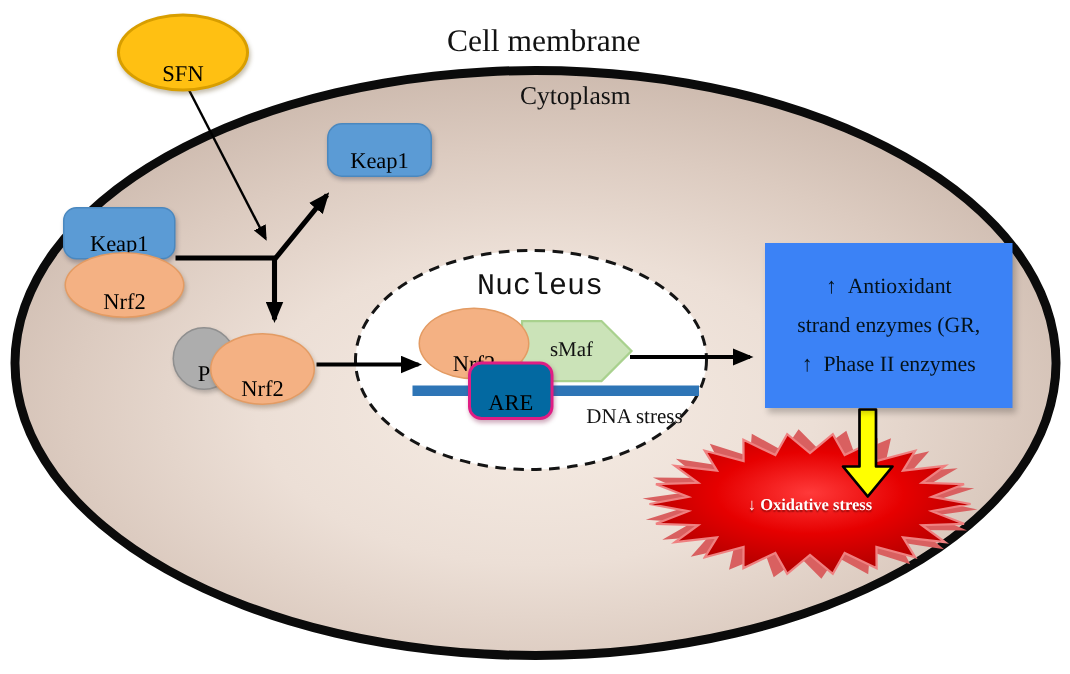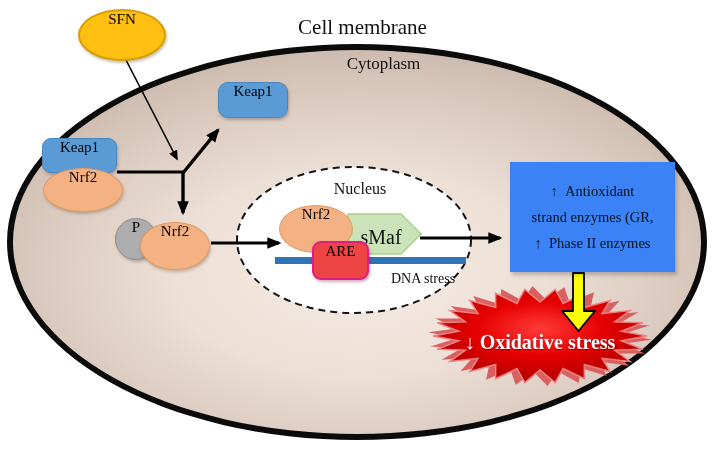--- a/index.html
+++ b/index.html
@@ -10,25 +10,25 @@
   .cell{position:absolute;left:7px;top:44px;width:700px;height:396px;box-sizing:border-box;
         border:6px solid #0b0b0b;border-radius:50%;
         background:radial-gradient(ellipse 60% 60% at 50% 58%, #f6ece4 0%, #ecdfd6 45%, #dccbc0 75%, #ccb9ad 100%);}
 
   
   svg.layer{position:absolute;left:0;top:0;width:713px;height:449px;}
 
   .lbl{position:absolute;color:#121212;white-space:nowrap;}
   .membrane-lbl{left:280px;top:15px;width:165px;text-align:center;font-size:21px;}
   .cytoplasm-lbl{left:306px;top:54px;width:155px;text-align:center;font-size:17px;}
-  .nucleus-lbl{left:305px;top:180px;width:110px;text-align:center;font-size:16px;}
+  .nucleus-lbl{left:305px;top:180px;width:110px;text-align:center;font-size:20px;font-family:Liberation Mono, monospace;}
   .dna-lbl{left:378px;top:271px;width:90px;text-align:center;font-size:14px;}
-  .smaf-lbl{left:357px;top:226px;width:48px;text-align:center;font-size:20px;font-family:Liberation Serif, serif;}
+  .smaf-lbl{left:357px;top:226px;width:48px;text-align:center;font-size:14px;font-family:Liberation Serif, serif;}
 
-  .node{position:absolute;display:flex;align-items:flex-start;justify-content:center;
+  .node{position:absolute;display:flex;align-items:flex-end;justify-content:center;
         font-size:15px;color:#000;box-sizing:border-box;}
   .sfn{left:78px;top:9px;width:88px;height:52px;border-radius:50%;
        border:2px solid;box-shadow:1px 2px 3px rgba(90,70,20,.35);}
   .keap1a{left:42px;top:138px;width:75px;height:35px;border-radius:9px;
        border:1px solid;box-shadow:1px 2px 3px rgba(40,40,60,.3);}
   .keap1b{left:218px;top:82px;width:70px;height:36px;border-radius:10px;
        border:1px solid;box-shadow:1px 2px 3px rgba(40,40,60,.3);}
   .nrf2a{left:43px;top:168px;width:80px;height:44px;border-radius:50%;border:1.5px solid;
        box-shadow:1px 2px 3px rgba(90,60,30,.3);}
   .nrf2b{left:140px;top:222px;width:70px;height:48px;border-radius:50%;border:1.5px solid;
@@ -37,21 +37,21 @@
   .pcircle{left:115px;top:218px;width:42px;height:42px;border-radius:50%;border:1.5px solid;
        box-shadow:1px 2px 3px rgba(60,60,60,.3);}
   .are{left:312px;top:241px;width:57px;height:39px;border-radius:9px;border:2px solid;
        box-shadow:1px 2px 3px rgba(120,20,70,.35);}
   .dna-bar{position:absolute;left:275px;top:257px;width:191px;height:7px;}
 
   .outcome-box{position:absolute;left:510px;top:162px;width:165px;height:110px;
        display:flex;flex-direction:column;justify-content:center;text-align:center;
        font-size:14.5px;line-height:26px;color:#04121a;box-shadow:2px 3px 4px rgba(0,0,0,.22);}
   .star-lbl{position:absolute;left:462px;top:331px;width:156px;text-align:center;
-       color:#fff;font-weight:bold;font-size:20px;text-shadow:0 1px 1px rgba(100,0,0,.6);}
+       color:#fff;font-weight:bold;font-size:11px;text-shadow:0 1px 1px rgba(100,0,0,.6);}
 </style>
 </head>
 <body>
 
 <div class="canvas">
 
   <div class="cell"></div>
 
   <div class="lbl membrane-lbl">Cell membrane</div>
   <div class="lbl cytoplasm-lbl">Cytoplasm</div>
@@ -118,21 +118,21 @@
   </div>
   <div class="node nrf2b" style="background: rgb(244, 177, 131); border-color: rgb(227, 155, 99);">
     <span>Nrf2</span>
   </div>
 
   <div class="node nrf2c" style="background: rgb(244, 177, 131); border-color: rgb(227, 155, 99);">
     <span>Nrf2</span>
   </div>
   <div class="lbl smaf-lbl">sMaf</div>
 
-  <div class="node are" style="background: #ef4444; border-color: rgb(223, 29, 132);">
+  <div class="node are" style="background: #0369a1; border-color: rgb(223, 29, 132);">
     <span>ARE</span>
   </div>
 
   <div class="lbl dna-lbl">DNA stress</div>
 
   <div class="outcome-box" style="background: #3b82f6;">
     <div>↑&nbsp;&nbsp;Antioxidant</div>
     <div>strand enzymes (GR,</div>
     <div>↑&nbsp;&nbsp;Phase II enzymes</div>
   </div>

